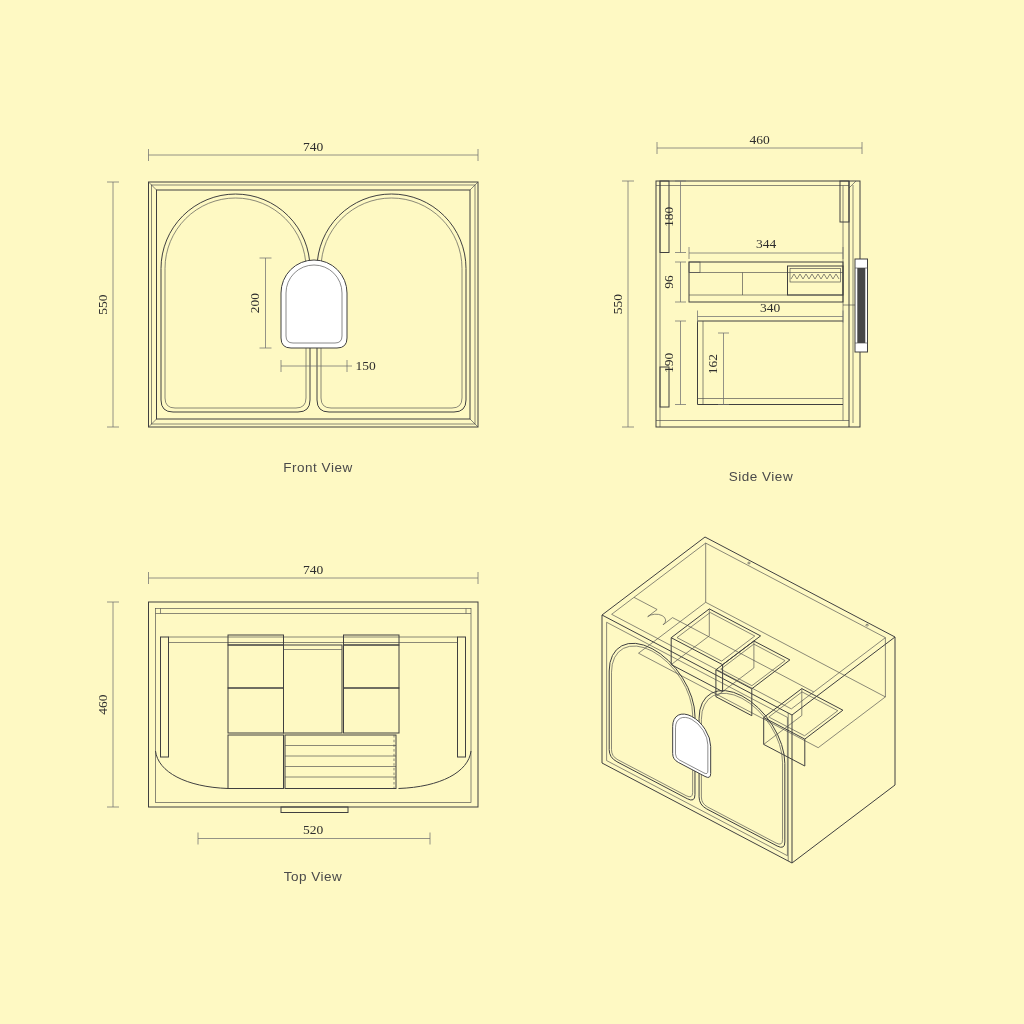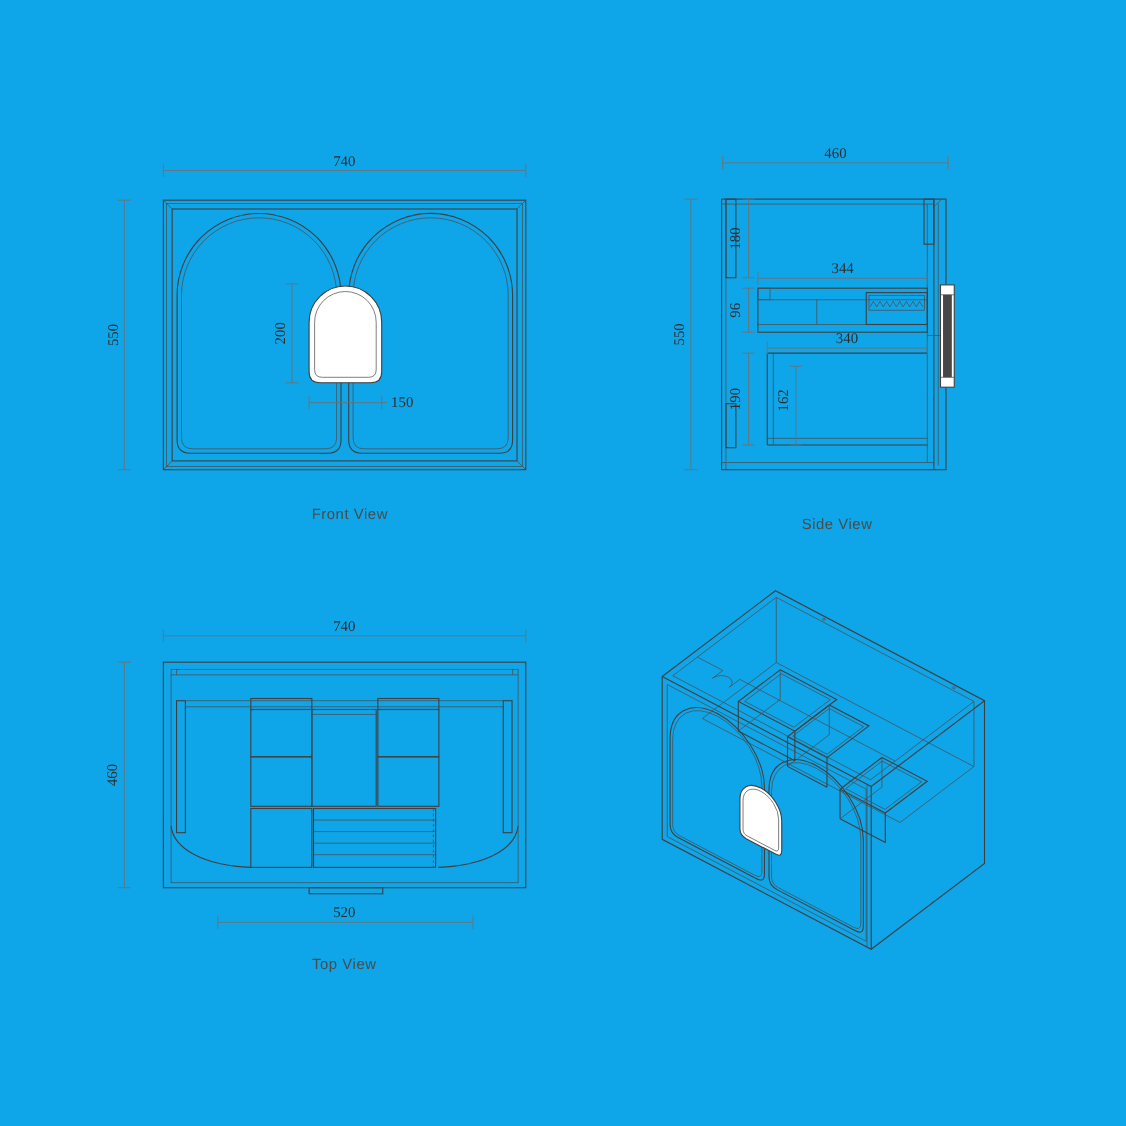--- a/index.html
+++ b/index.html
@@ -1,16 +1,16 @@
 <!DOCTYPE html>
 <html><head>
 <meta charset="utf-8">
 <style>
   html,body{margin:0;padding:0;background:#ffffff;}
-  .canvas{position:relative;width:1024px;height:1024px;background:#0ea5e9;overflow:hidden;text-align:center;}
+  .canvas{position:relative;width:1024px;height:1024px;background:#fef9c3;overflow:hidden;text-align:center;}
   svg{display:block;}
   .ln  {fill:none;stroke:#404040;stroke-width:1;stroke-linecap:butt;stroke-linejoin:miter;}
   .lnt {fill:none;stroke:#4c4c4c;stroke-width:0.65;}
   .lnw {fill:#ffffff;stroke:#404040;stroke-width:1;}
   .fillDark{fill:#474747;stroke:none;}
   .dim {stroke:#707070;stroke-width:0.75;fill:none;}
   .dash{stroke-dasharray:2.5 2.2;}
   .dimtxt{font:13.5px "Liberation Serif", serif;fill:#2e2e2e;}
   .lbl{font:13.5px "Liberation Sans", sans-serif;fill:#4a4a4a;letter-spacing:0.5px;}
   .iso *{vector-effect:non-scaling-stroke;}

